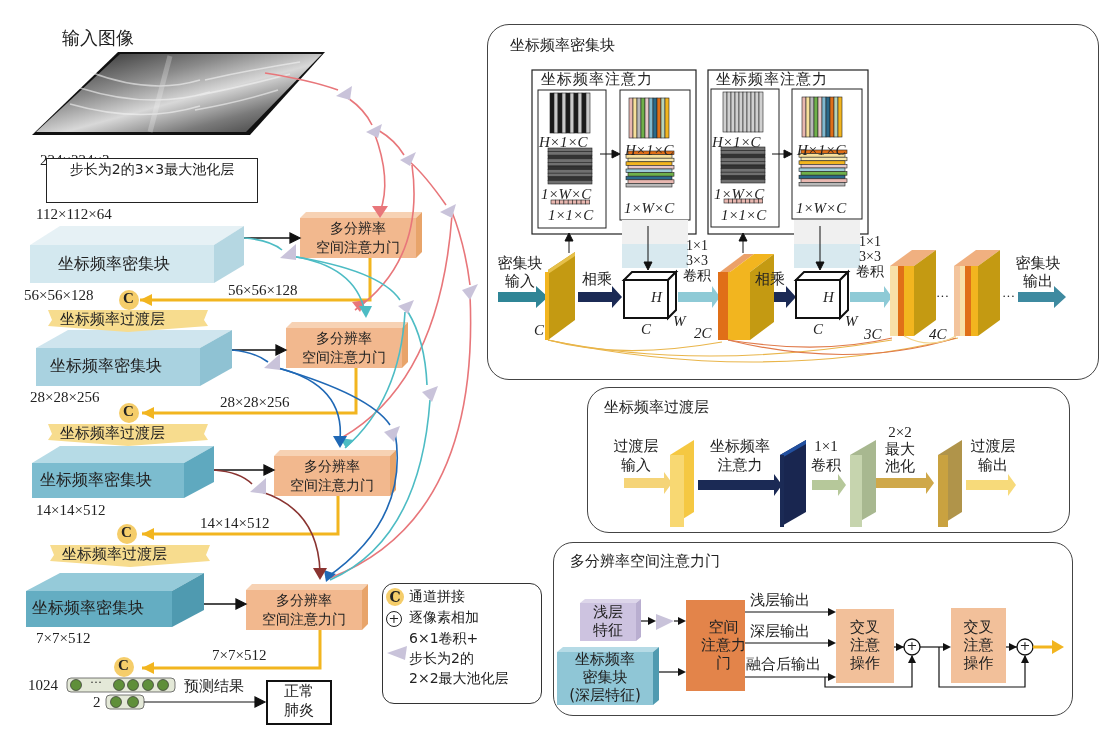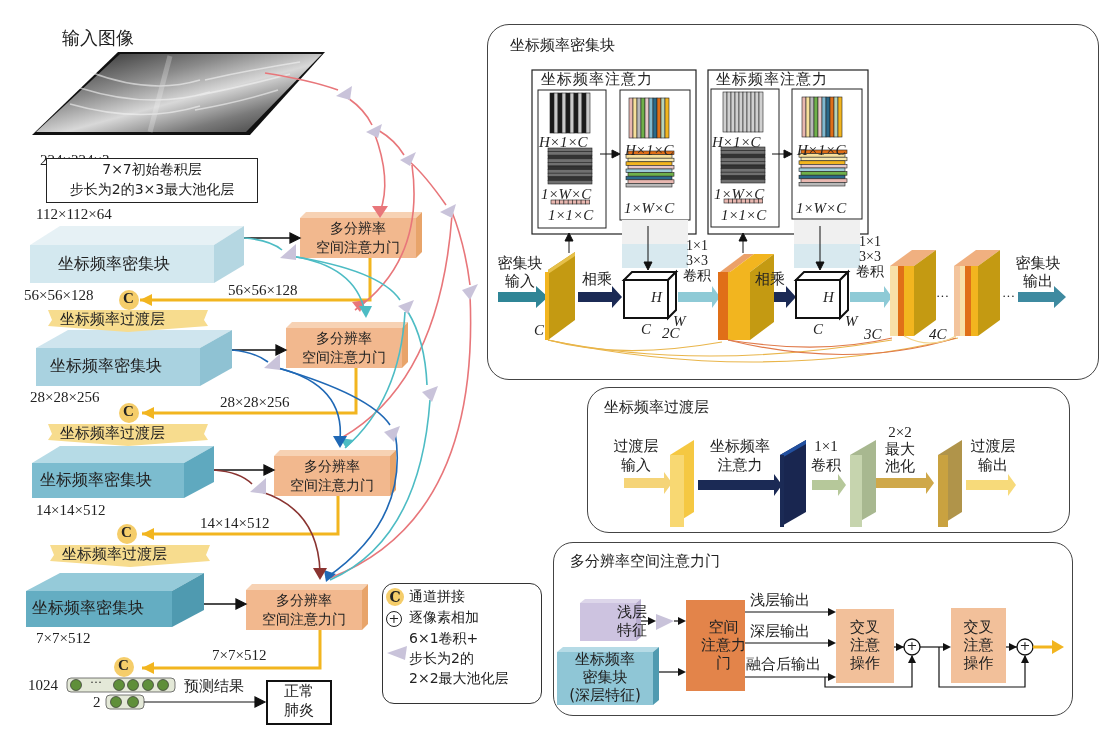--- a/index.html
+++ b/index.html
@@ -41,21 +41,20 @@
         <path d="M205,80 Q250,70 300,62"></path>
       <path d="M200,95 Q245,86 290,74"></path>
         <path d="M195,110 Q240,102 278,90"></path>
       <path d="M170,56 L150,132" stroke-width="5" opacity="0.45"></path>
     </g>
   </svg>
 
   <span class="t serif" style="left:40px;top:152px;font-size:15px;">224×224×3</span>
 
   <div class="box center sans" style="left:46px;top:158px;width:210px;height:43px;font-size:14px;line-height:20px;">
-    <div>7×7初始卷积层</div>
     <div>步长为2的3×3最大池化层</div>
   </div>
   <span class="t serif" style="left:36px;top:206px;font-size:15px;">112×112×64</span>
 
   <svg width="1109" height="737">
 
     <g>
       <polygon points="30,245 60,226 244,226 214,245" fill="#e6f1f5"></polygon>
       <polygon points="214,245 244,226 244,265 214,283" fill="#b5d7e2"></polygon>
       <rect x="30" y="245" width="184" height="38" fill="#d3e8ef"></rect>
@@ -504,21 +503,21 @@
   <div>3×3</div>
   <div class="sans">卷积</div>
 </div>
 <span class="t it" style="left:651px;top:289px;font-size:15px;">H</span>
 <span class="t it" style="left:641px;top:321px;font-size:15px;">C</span>
 <span class="t it" style="left:673px;top:313px;font-size:15px;">W</span>
 <span class="t it" style="left:823px;top:289px;font-size:15px;">H</span>
 <span class="t it" style="left:813px;top:321px;font-size:15px;">C</span>
 <span class="t it" style="left:845px;top:313px;font-size:15px;">W</span>
 <span class="t it" style="left:534px;top:322px;font-size:15px;">C</span>
-<span class="t it" style="left:662px;top:325px;font-size:15px;">2C</span>
+<span class="t it" style="left:694px;top:325px;font-size:15px;">2C</span>
 <span class="t it" style="left:864px;top:326px;font-size:15px;">3C</span>
 <span class="t it" style="left:929px;top:326px;font-size:15px;">4C</span>
 <span class="t serif" style="left:936px;top:288px;font-size:13px;">···</span>
 <span class="t serif" style="left:1002px;top:288px;font-size:13px;">···</span>
 <div class="abs center sans" style="left:1010px;top:254px;width:56px;font-size:15px;line-height:18px;">
   <div>密集块</div>
   <div>输出</div>
 </div>
 
 <div class="panel" style="left:587px;top:387px;width:481px;height:144px;"></div>
@@ -621,21 +620,21 @@
 
   <circle cx="912" cy="647" r="8" fill="#fff" stroke="#111" stroke-width="1.3"></circle>
   <circle cx="1025" cy="647" r="8" fill="#fff" stroke="#111" stroke-width="1.3"></circle>
 
   <line x1="1033" y1="647" x2="1054" y2="647" stroke="#f2b51f" stroke-width="3"></line>
   <polygon points="1064,647 1052,640 1052,654" fill="#f2b51f"></polygon>
 </svg>
 <span class="t sans" style="left:906px;top:638px;font-size:13px;width:12px;text-align:center;">+</span>
 <span class="t sans" style="left:1019px;top:638px;font-size:13px;width:12px;text-align:center;">+</span>
 
-<div class="abs center sans" style="left:580px;top:603px;width:56px;font-size:15px;line-height:18px;padding-left:24px;">
+<div class="abs center sans" style="left:580px;top:603px;width:56px;font-size:15px;line-height:18px;">
   <div>浅层</div>
   <div>特征</div>
 </div>
 <div class="abs center sans" style="left:556px;top:650px;width:98px;font-size:15px;line-height:18px;">
   <div>坐标频率</div>
   <div>密集块</div>
   <div>(深层特征)</div>
 </div>
 <div class="abs center sans" style="left:686px;top:618px;width:75px;font-size:15px;line-height:18px;">
   <div>空间</div>

